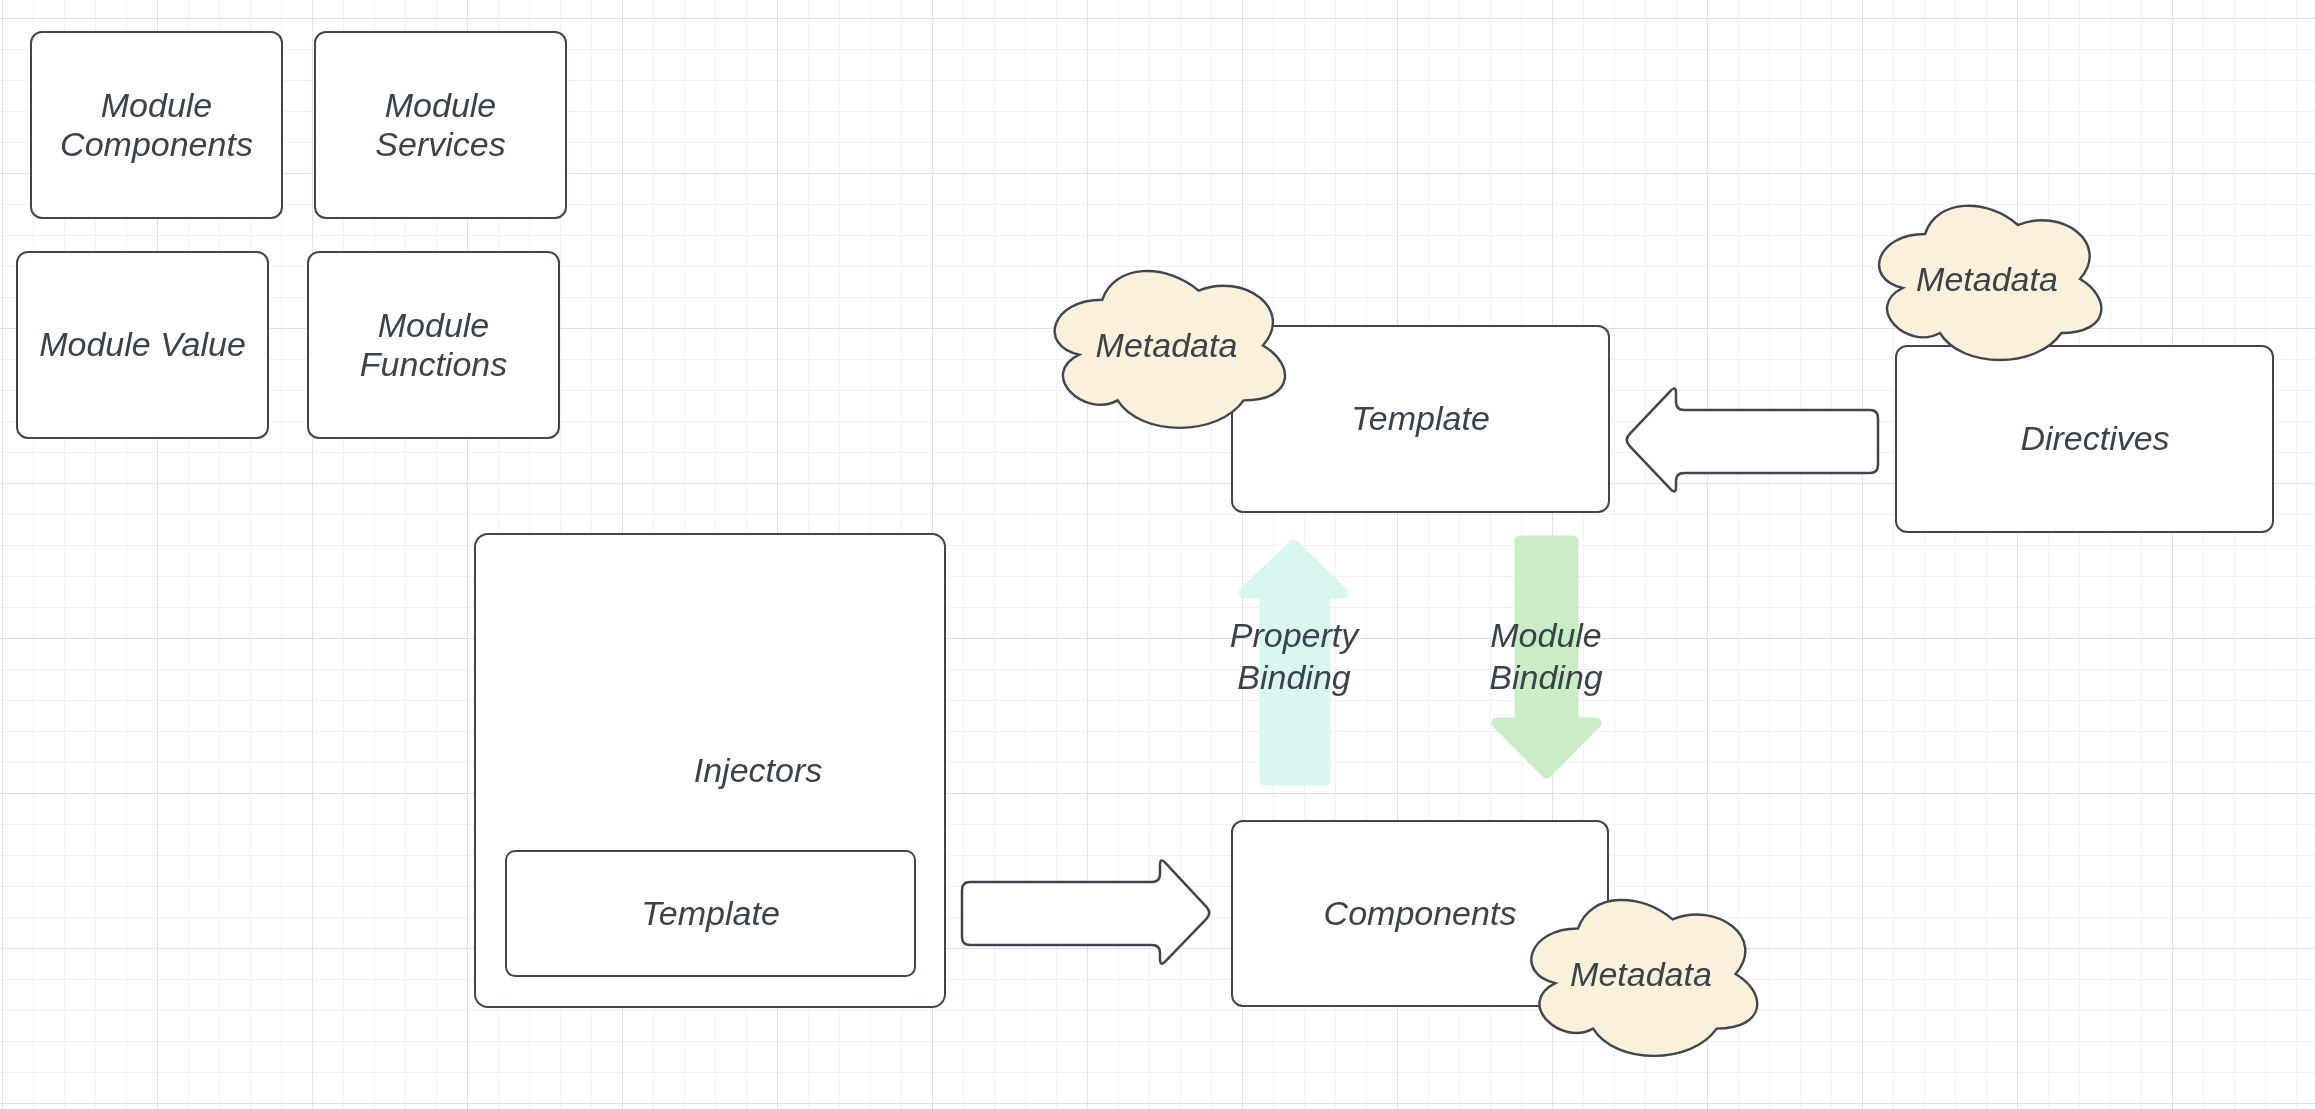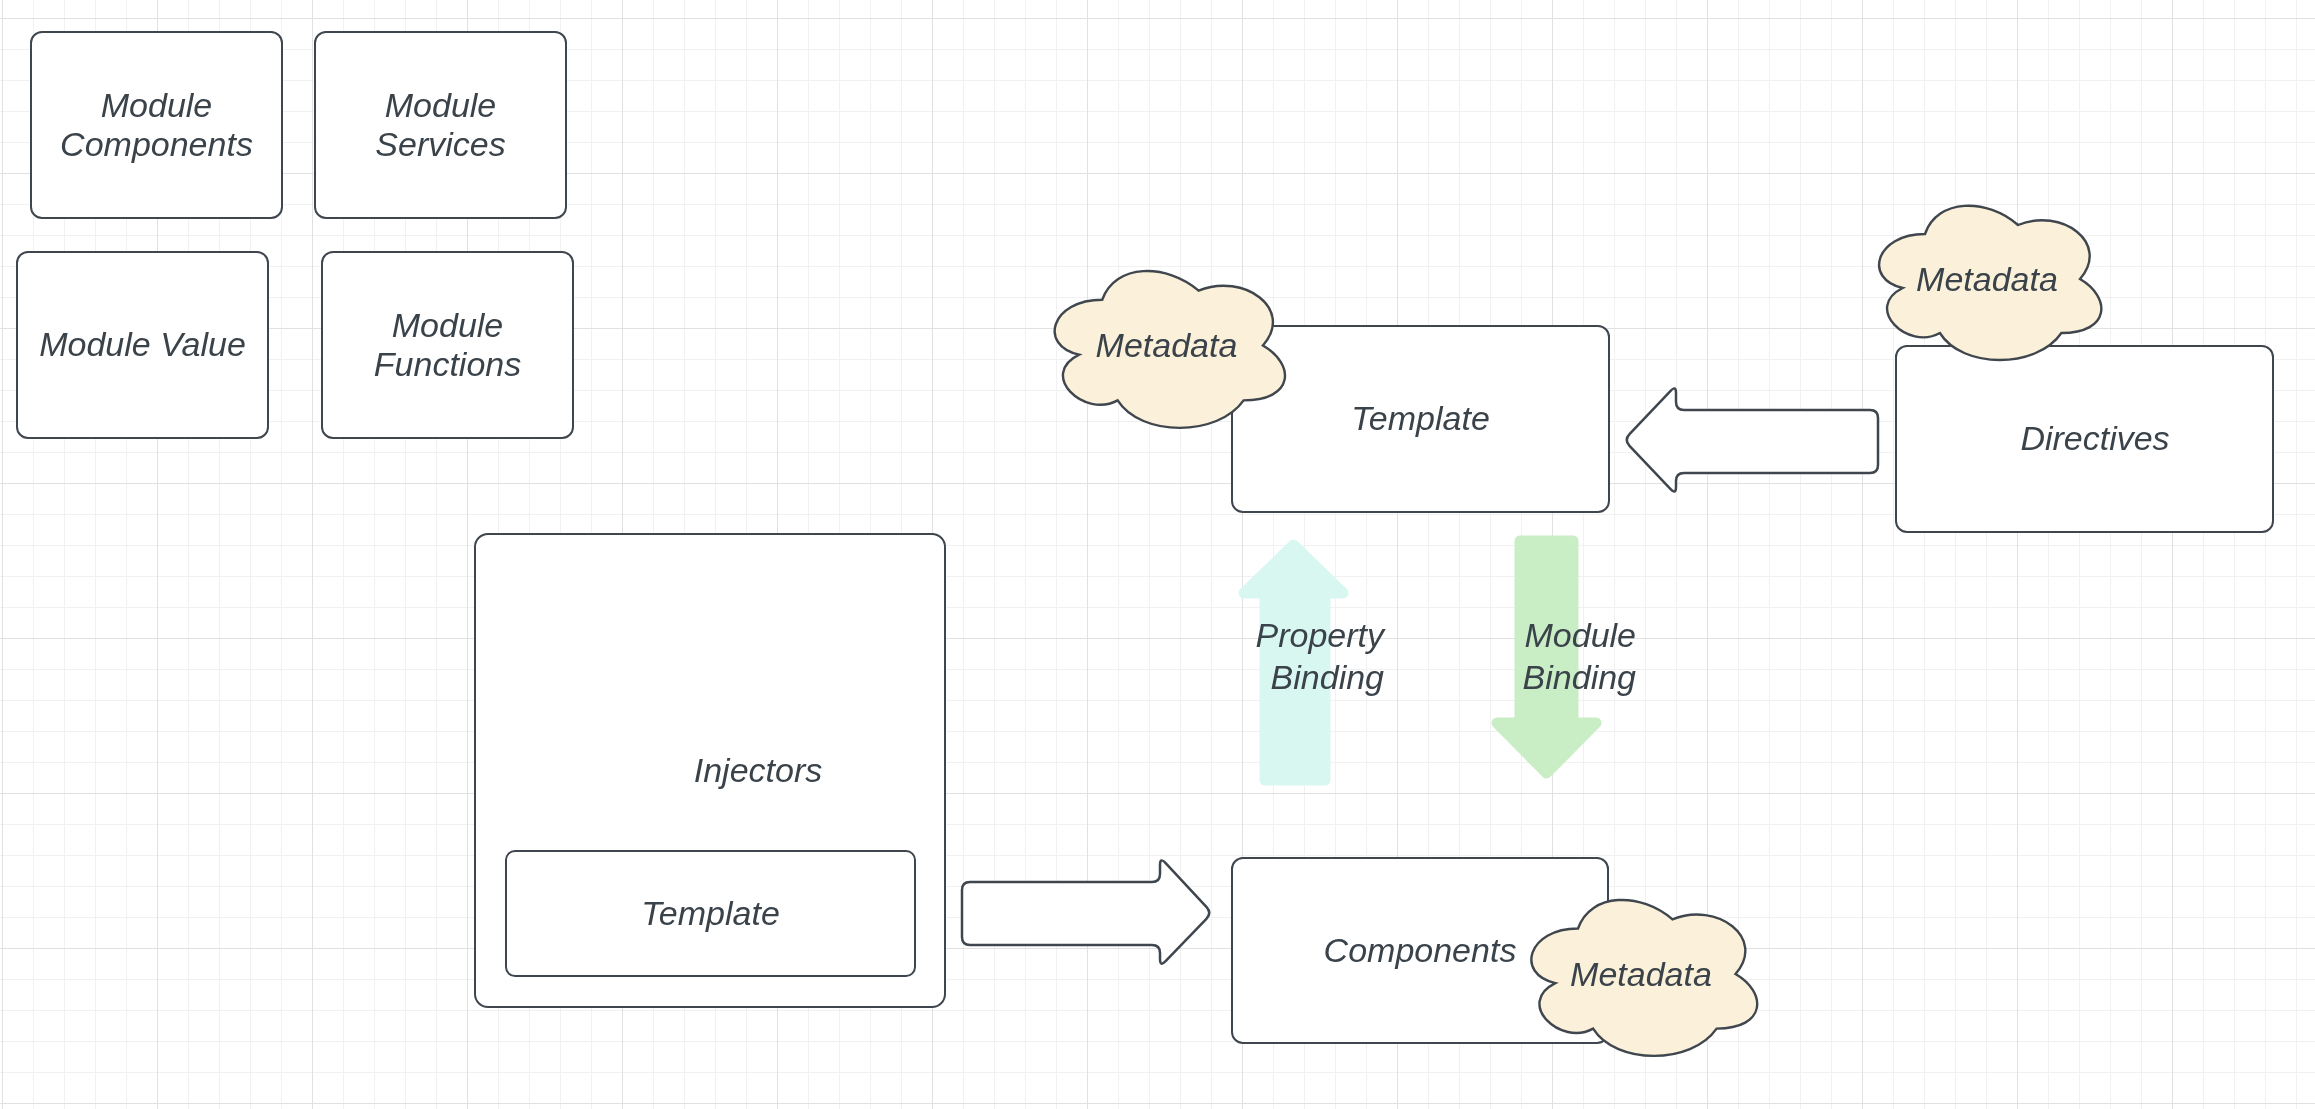--- a/index.html
+++ b/index.html
@@ -38,21 +38,21 @@
     line-height: 1.16;
     padding: 0 14px;
   }
   .node .lbl { display: block; }
   .svg-shape { position: absolute; overflow: visible; }
   .cloud-label, .edge-label {
     position: absolute;
     display: flex;
     align-items: center;
     justify-content: center;
-    text-align: right;
+    text-align: center;
     font-size: 34px;
     line-height: 1.24;
     pointer-events: none;
   }
   .injectors-label {
     position: absolute;
     display: flex;
     align-items: center;
     justify-content: center;
     font-size: 34px;
@@ -69,35 +69,35 @@
   </div>
 
   <div class="node" style="left:314px; top:31px; width:253px; height:188px;">
     <span class="lbl">Module Services</span>
   </div>
 
   <div class="node" style="left:16px; top:251px; width:253px; height:188px;">
     <span class="lbl">Module Value</span>
   </div>
 
-  <div class="node" style="left:321px; top:251px; width:253px; height:188px;">
+  <div class="node" style="left:307px; top:251px; width:253px; height:188px;">
     <span class="lbl">Module Functions</span>
   </div>
 
   <div class="node" style="left:474px; top:533px; width:472px; height:475px; border-radius:14px;"></div>
   <div class="injectors-label" style="left:474px; top:533px; width:472px; height:475px;">Injectors</div>
   <div class="node" style="left:505px; top:850px; width:411px; height:127px; border-radius:10px; border-width:2px;">
     <span class="lbl">Template</span>
   </div>
 
   <div class="node" style="left:1231px; top:325px; width:379px; height:188px;">
     <span class="lbl">Template</span>
   </div>
 
-  <div class="node" style="left:1231px; top:820px; width:378px; height:187px;margin-top:37px;">
+  <div class="node" style="left:1231px; top:820px; width:378px; height:187px;">
     <span class="lbl">Components</span>
   </div>
 
   <div class="node" style="left:1895px; top:345px; width:379px; height:188px;padding-left:35px;">
     <span class="lbl">Directives</span>
   </div>
 
   <svg class="svg-shape" style="left:962px; top:857px;" width="250" height="110" viewBox="0 0 250 110">
     <path d="M 8 25 H 190 Q 198 25 198 17 V 8 Q 198 0 203.4 5.9 L 244.6 50.1 Q 250 56 244.4 61.8 L 203.6 104.2 Q 198 110 198 102 V 96 Q 198 88 190 88 H 8 Q 0 88 0 80 V 33 Q 0 25 8 25 Z" fill="#ffffff" stroke="#3f464e" stroke-width="2.5" stroke-linejoin="round"></path>
   </svg>

